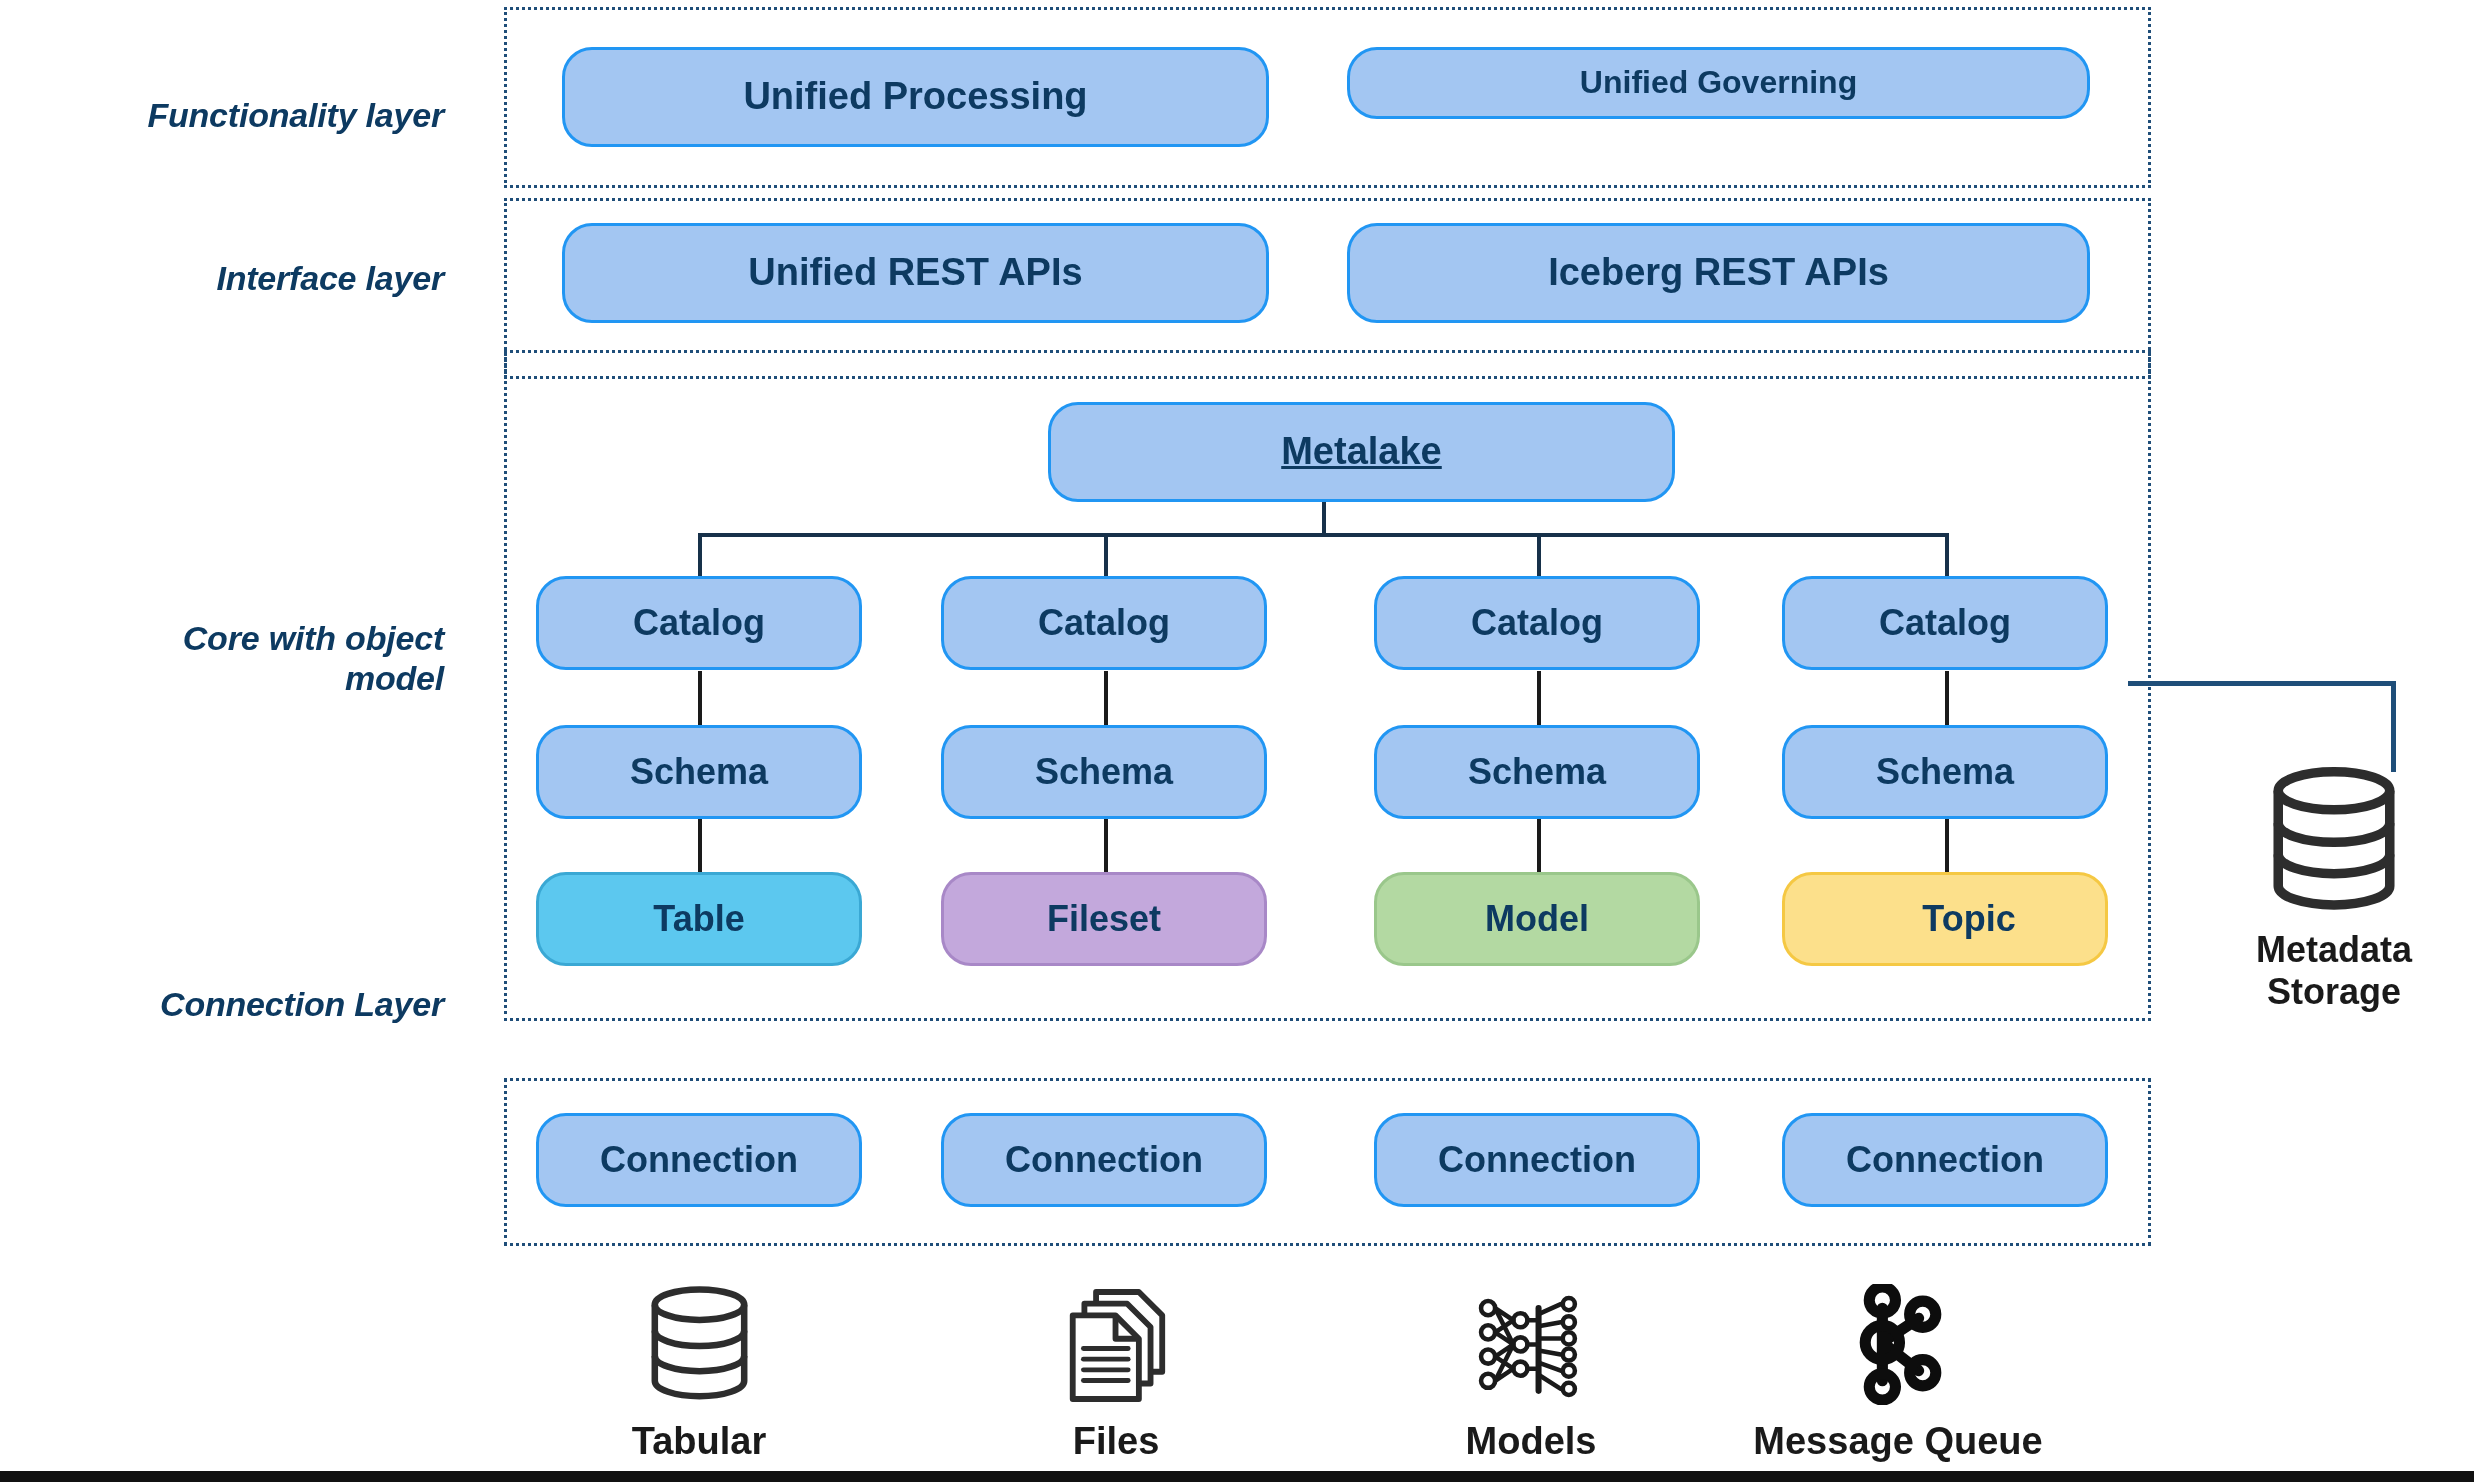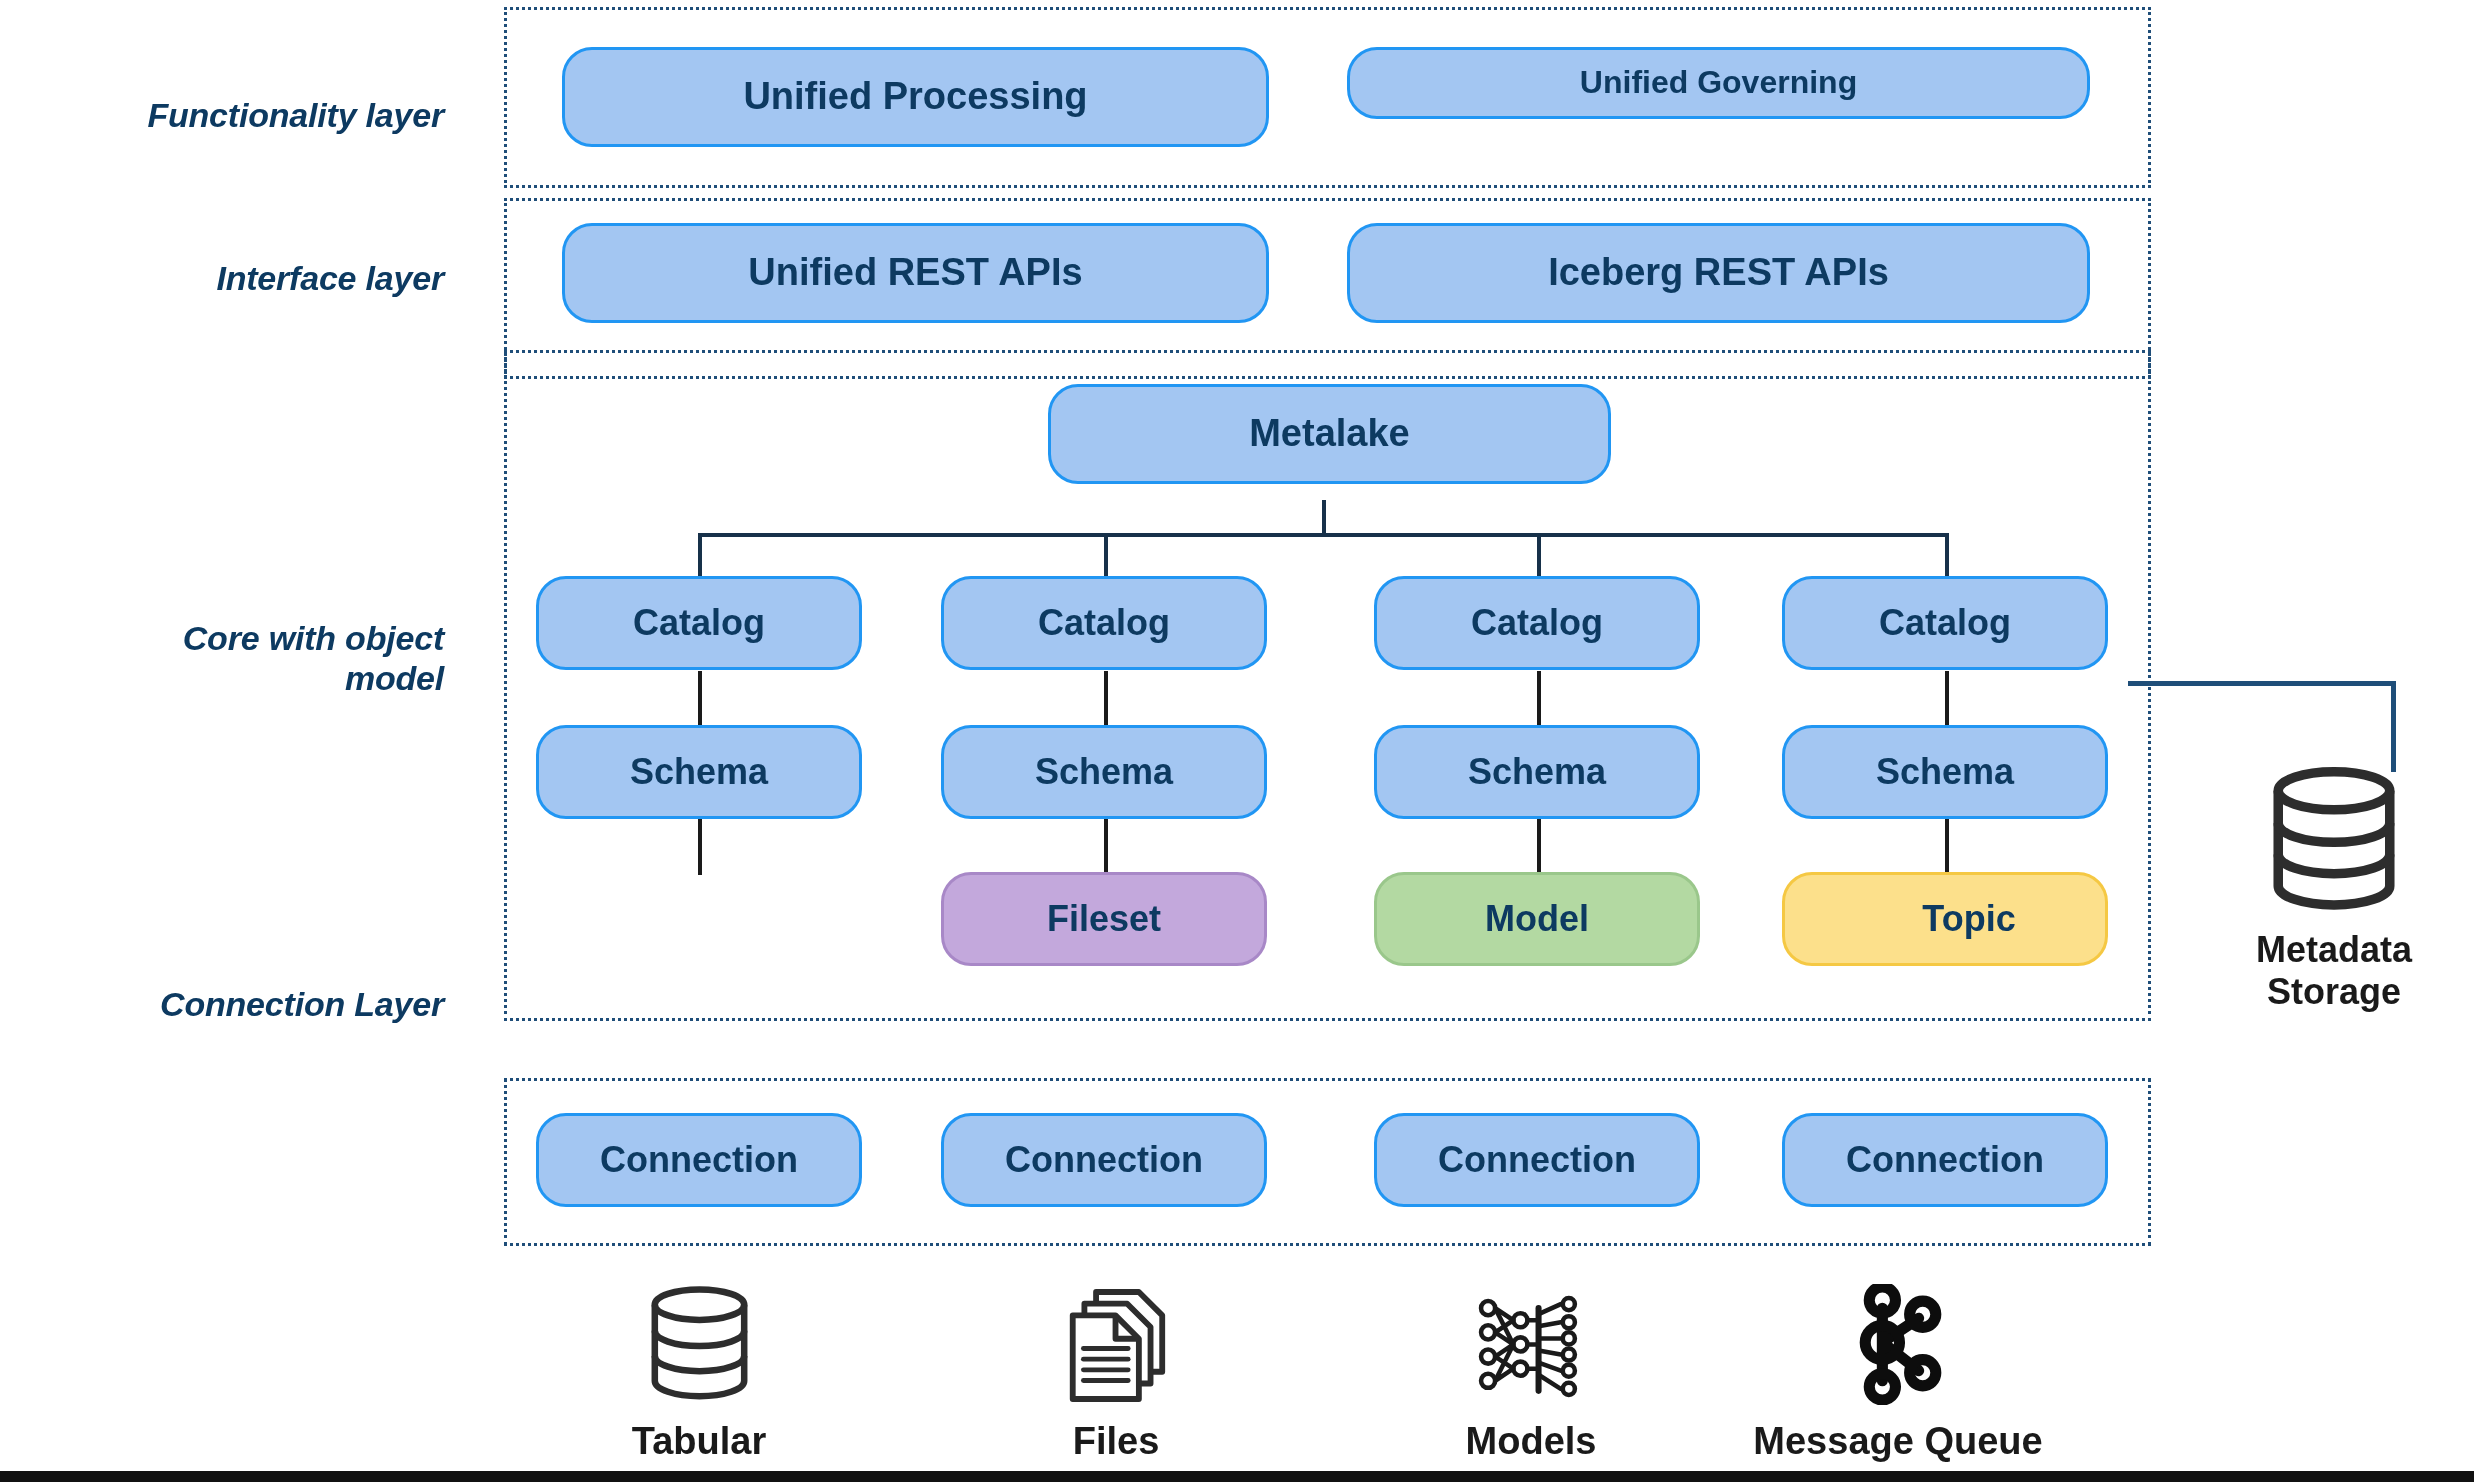--- a/index.html
+++ b/index.html
@@ -181,35 +181,36 @@
   <div class="dotted-box" style="left:504px; top:1078px; width:1647px; height:168px;"></div>
 
   <div class="node blue" style="left:562px; top:47px; width:707px; height:100px; font-size:38px;">Unified Processing</div>
 
   <div class="node blue" style="left:1347px; top:47px; width:743px; height:72px; font-size:32px;">Unified Governing</div>
 
   <div class="node blue" style="left:562px; top:223px; width:707px; height:100px; font-size:38px;">Unified REST APIs</div>
 
   <div class="node blue" style="left:1347px; top:223px; width:743px; height:100px; font-size:38px;">Iceberg REST APIs</div>
 
-  <div class="node blue" style="left:1048px; top:384px; width:563px; height:100px; font-size:38px;">Metalake</div>
+  <div class="node blue" style="left:1048px; top:402px; width:627px; height:100px; font-size:38px;text-decoration:underline;">Metalake</div>
 
   <div class="vline" style="left:1322px; top:500px; height:34px;"></div>
 
   <div class="hline" style="left:698px; top:533px; width:1251px;"></div>
 
   <div class="vline" style="left:698px; top:533px; height:53px;"></div>
   <div class="vline" style="left:1104px; top:533px; height:53px;"></div>
   <div class="vline" style="left:1537px; top:533px; height:53px;"></div>
   <div class="vline" style="left:1945px; top:533px; height:53px;"></div>
 
   <div class="node blue" style="left:536px; top:576px; width:326px; height:94px; font-size:36px;">Catalog</div>
   <div class="vline-thin" style="left:698px; top:671px; height:56px;"></div>
   <div class="node blue" style="left:536px; top:725px; width:326px; height:94px; font-size:36px;">Schema</div>
   <div class="vline-thin" style="left:698px; top:819px; height:56px;"></div>
+  <div class="node cyan" style="left:536px; top:872px; width:326px; height:94px; font-size:36px;">Table</div>
 
   <div class="node blue" style="left:941px; top:576px; width:326px; height:94px; font-size:36px;">Catalog</div>
   <div class="vline-thin" style="left:1104px; top:671px; height:56px;"></div>
   <div class="node blue" style="left:941px; top:725px; width:326px; height:94px; font-size:36px;">Schema</div>
   <div class="vline-thin" style="left:1104px; top:819px; height:56px;"></div>
   <div class="node purple" style="left:941px; top:872px; width:326px; height:94px; font-size:36px;">Fileset</div>
 
   <div class="node blue" style="left:1374px; top:576px; width:326px; height:94px; font-size:36px;">Catalog</div>
   <div class="vline-thin" style="left:1537px; top:671px; height:56px;"></div>
   <div class="node blue" style="left:1374px; top:725px; width:326px; height:94px; font-size:36px;">Schema</div>

